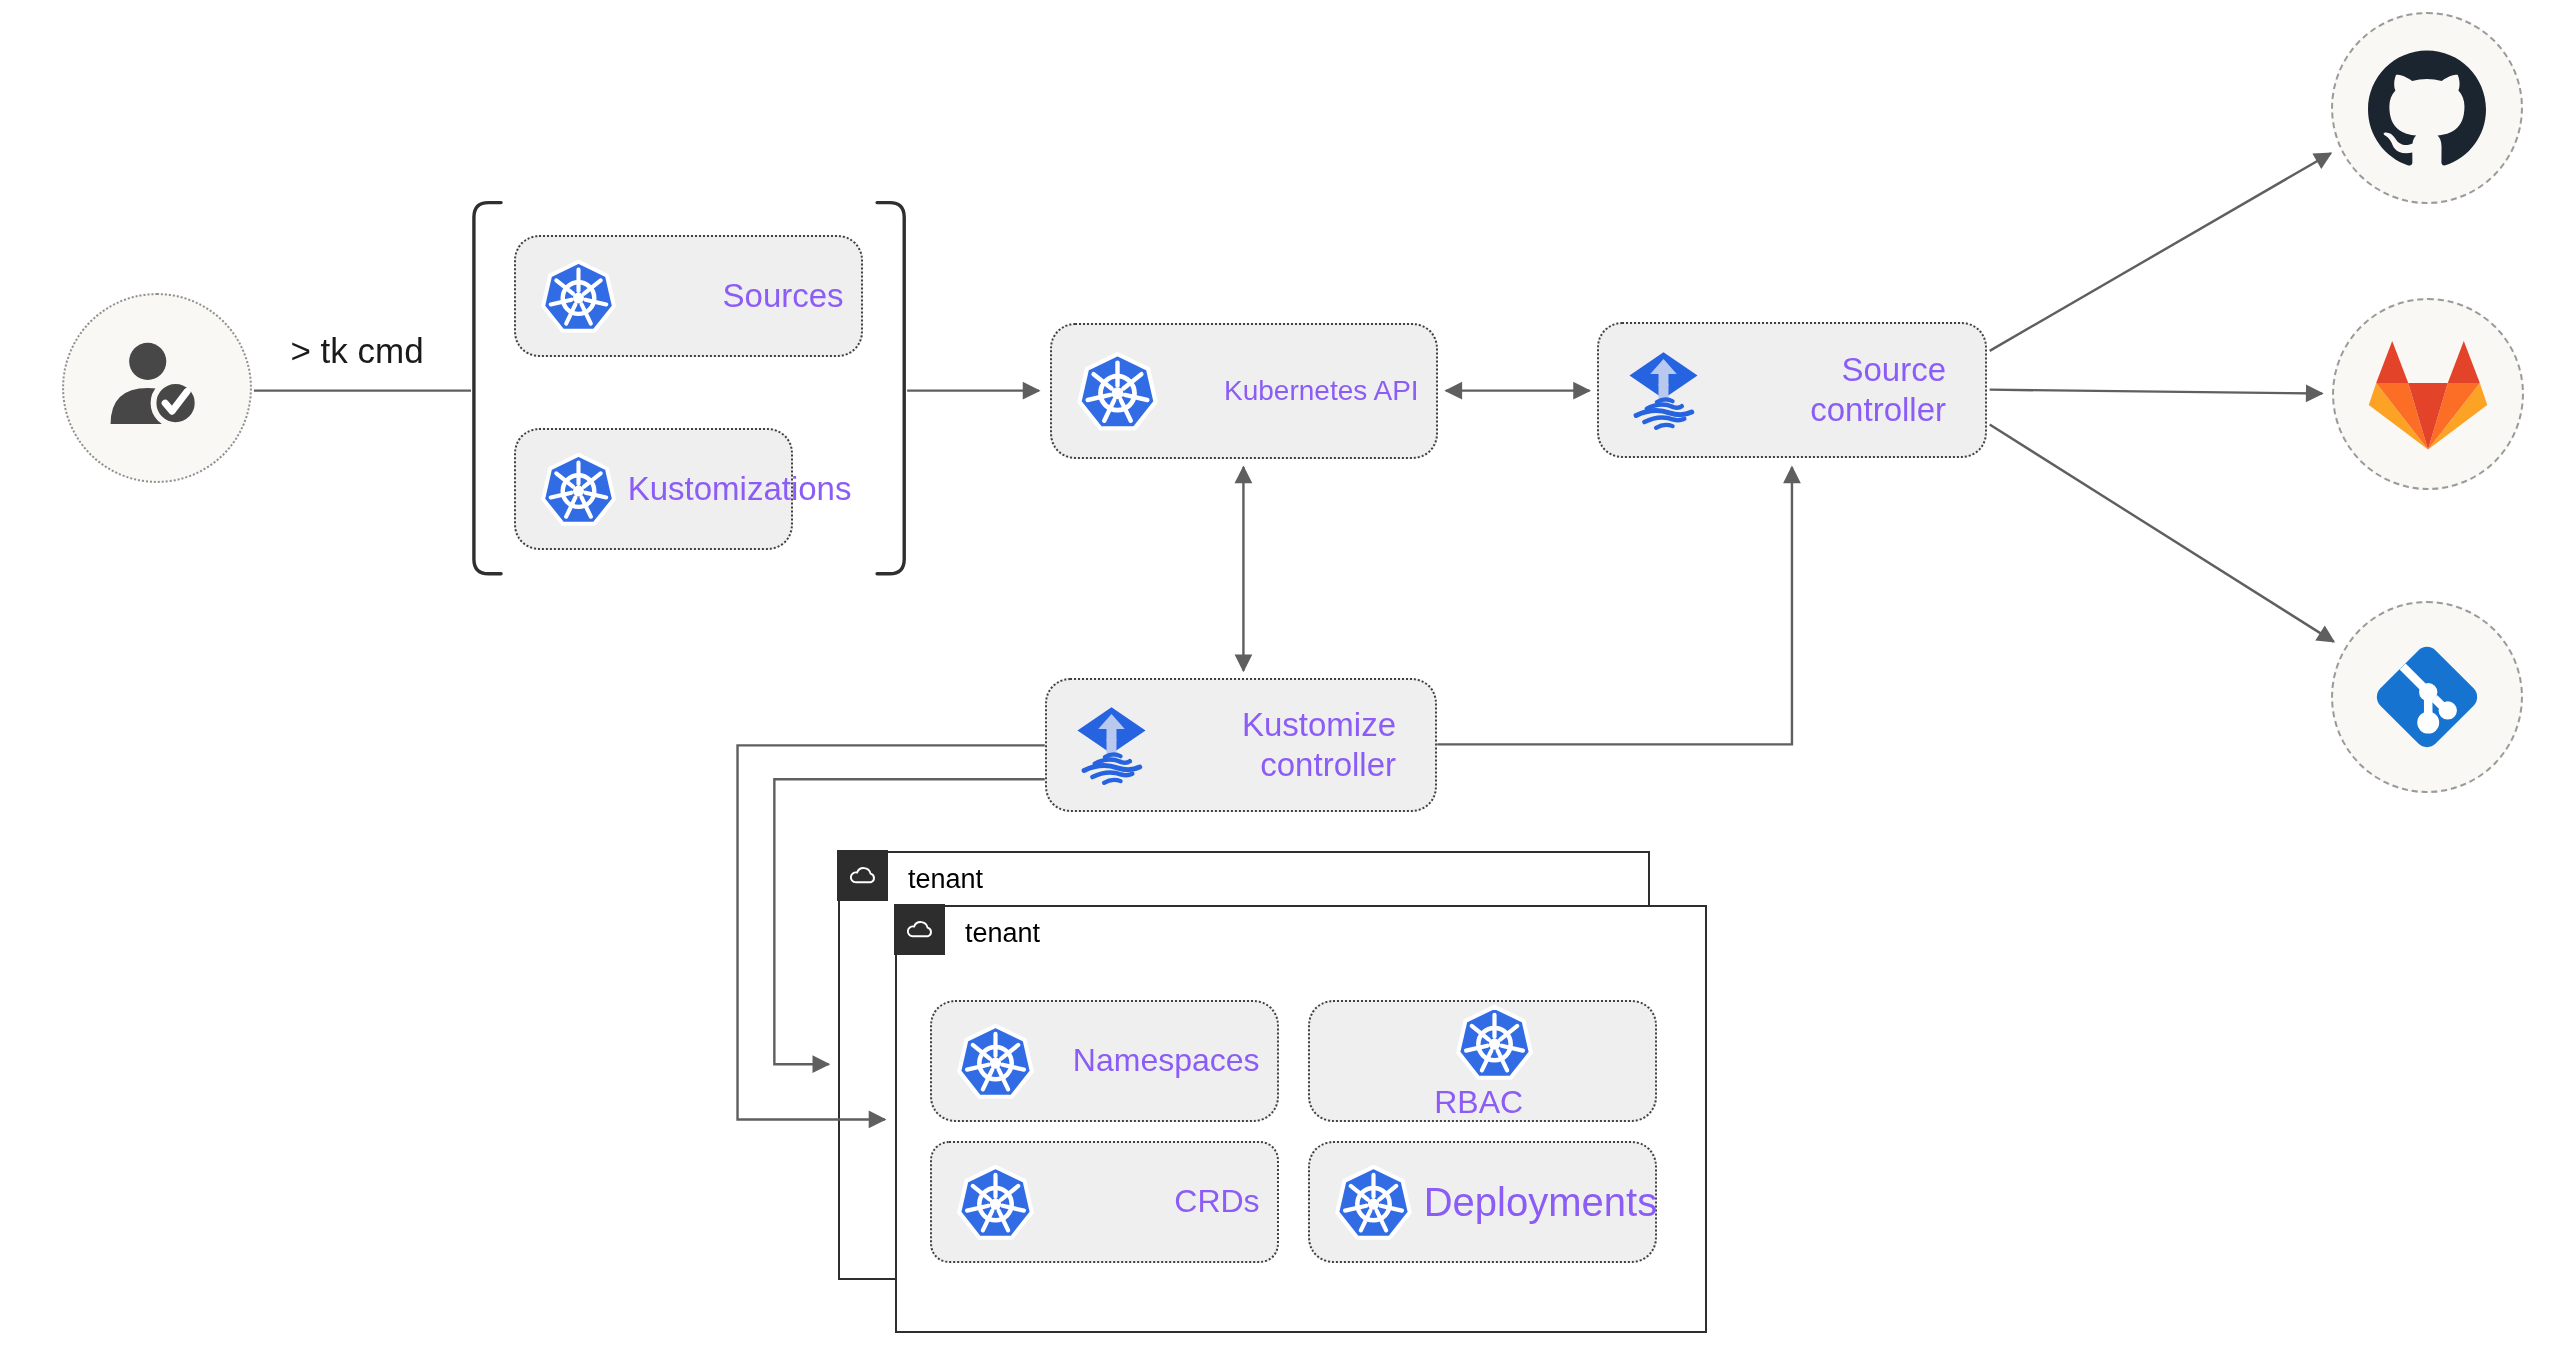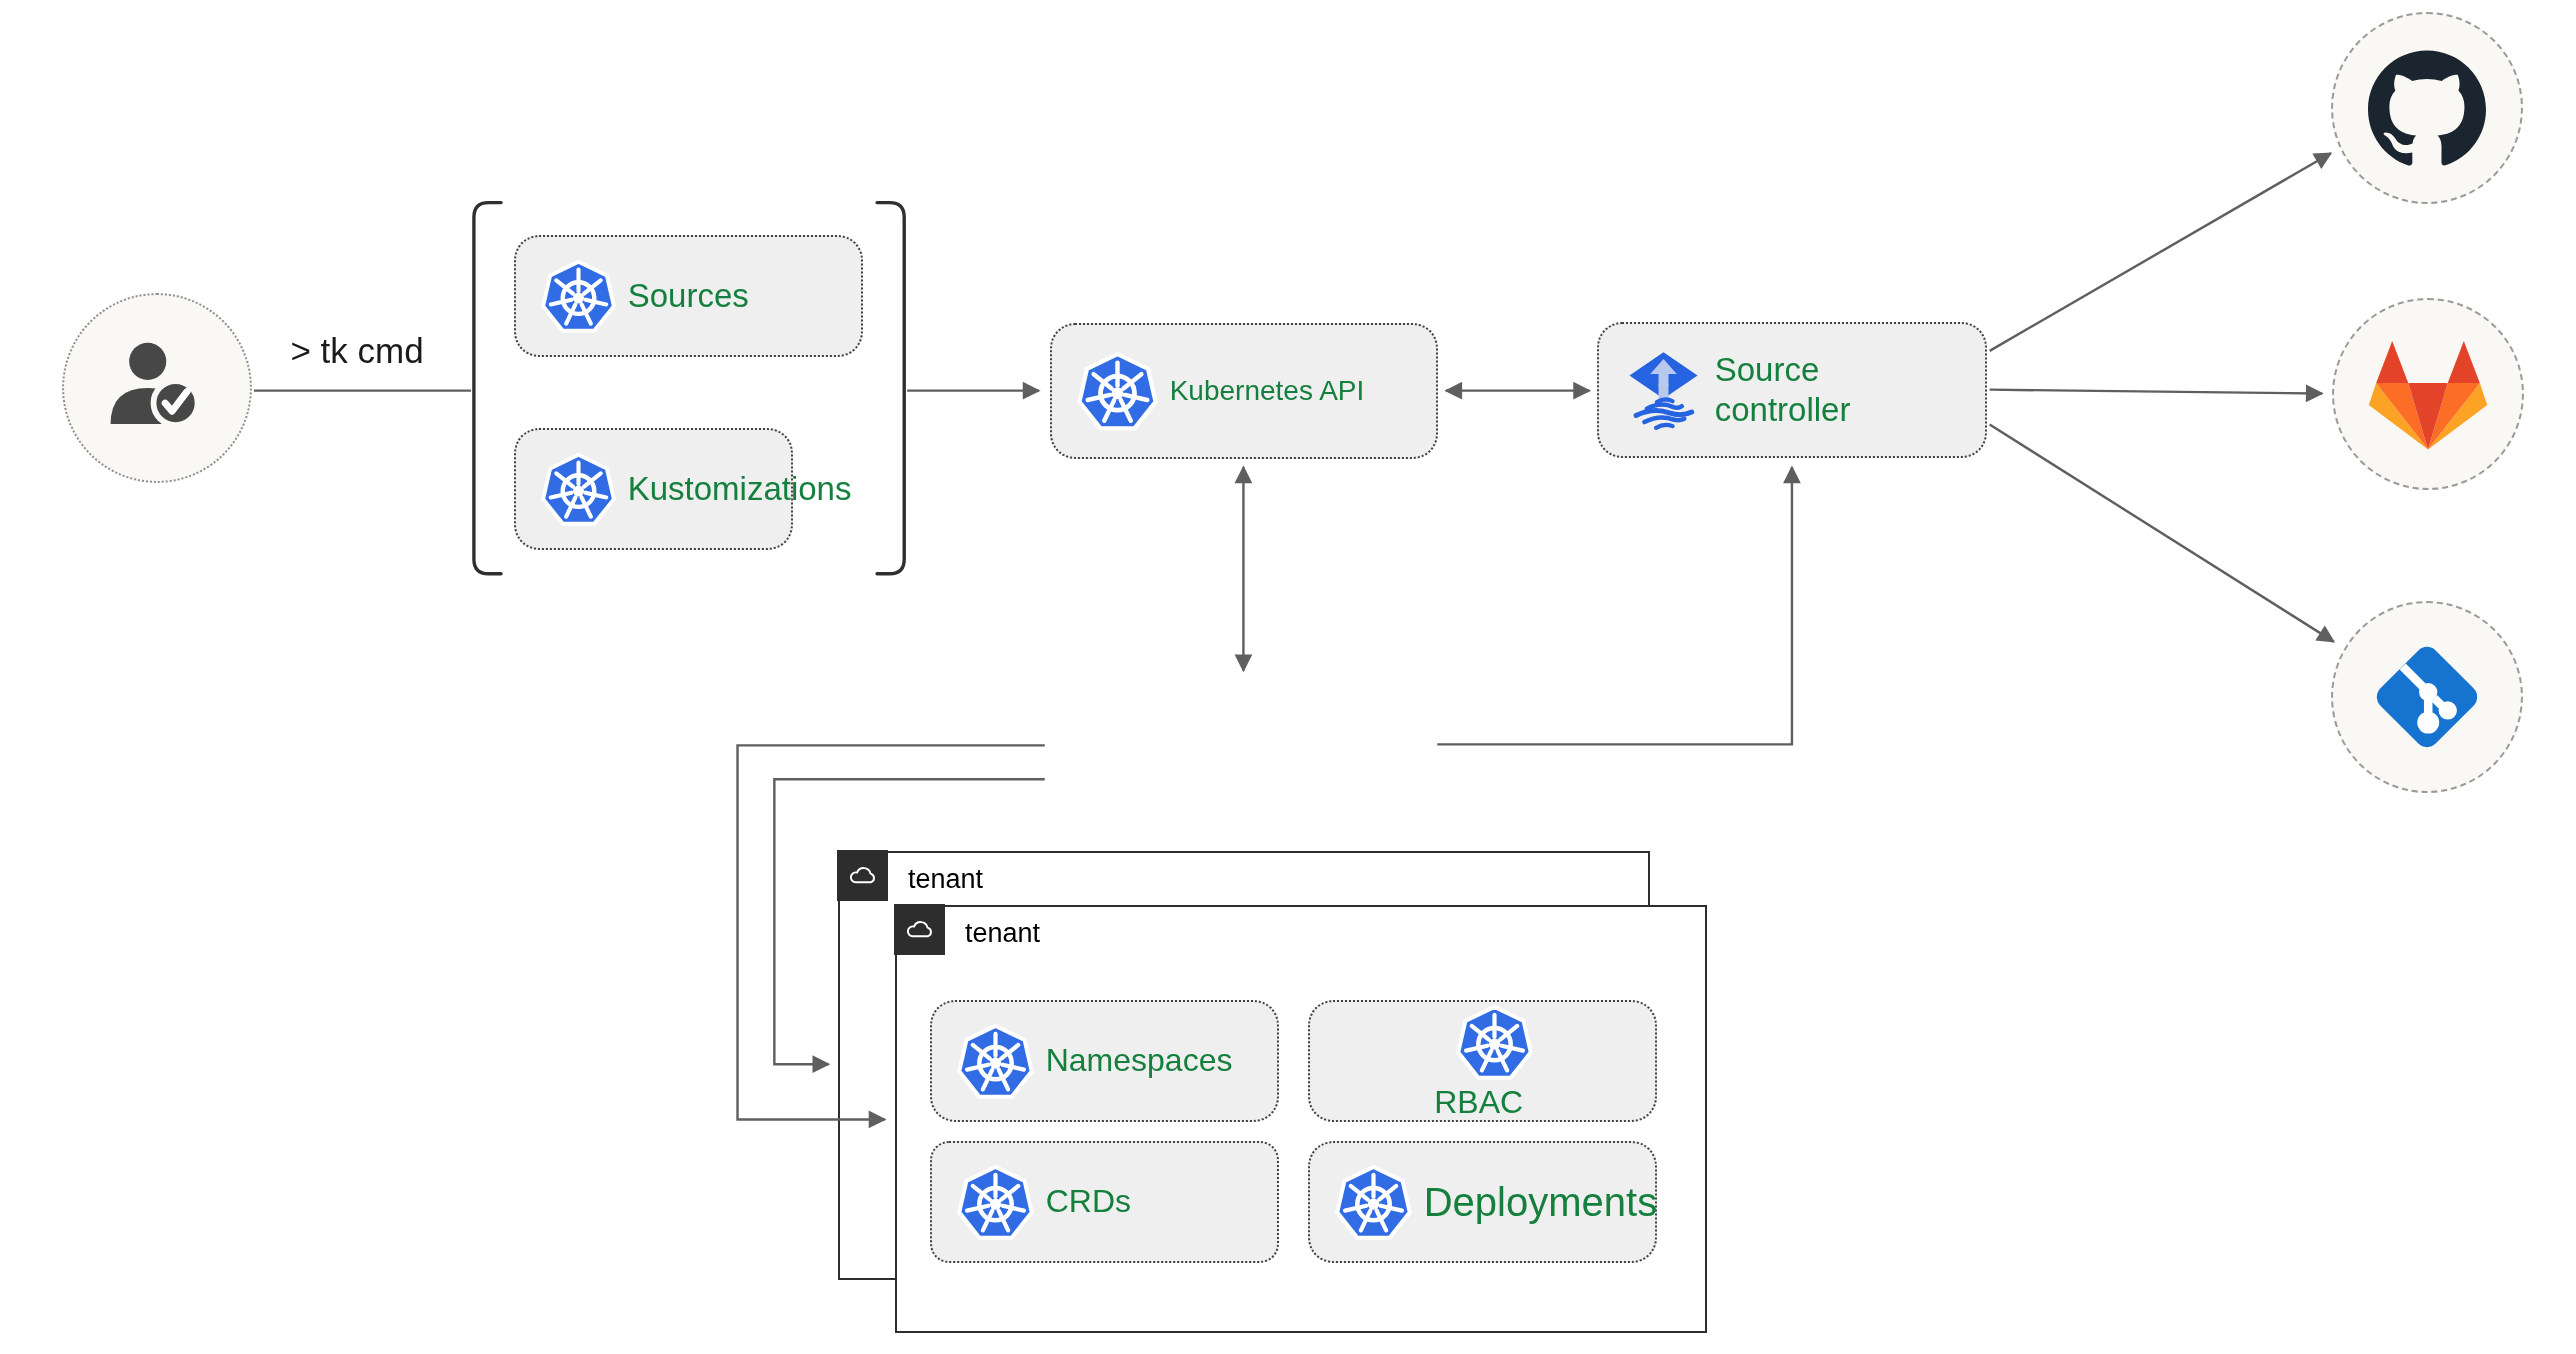--- a/index.html
+++ b/index.html
@@ -7,21 +7,21 @@
     position:relative;width:2576px;height:1355px;background:#ffffff;overflow:hidden;
     font-family:"Liberation Sans",sans-serif;
   }
   
   .node{
     position:absolute;display:flex;align-items:center;box-sizing:border-box;
     background:#efefef;border:2.9px dotted #404040;border-radius:25px;
   }
   .node .nicon{flex:0 0 auto;margin-left:23px;display:flex;align-items:center;}
   .node .nlabel{
-    flex:1 1 auto;text-align:left;font-size:33px;color:#15803d;
+    flex:1 1 auto;text-align:right;font-size:33px;color:#8b5cf6;
     line-height:1.22;padding:0 17.4px 0 9.7px;
   }
   
   .circle{
     position:absolute;box-sizing:border-box;border-radius:50%;
     background:#faf8f4;display:flex;align-items:center;justify-content:center;
   }
   .dotted-circle{border:2.9px dotted #8f8f8d;}
   .dashed-circle{border:2.9px dashed #9a9a98;}
   .cmd-label{
@@ -119,20 +119,28 @@
 
   <div class="node" style="left:1597px;top:322px;width:390px;height:136px;">
     <span class="nicon">
       <svg width="83" height="83" viewBox="0 0 100 100">
           <use href="#flux-logo"></use>
         </svg>
     </span>
     <span class="nlabel" style="padding-right:39px;">Source controller</span>
   </div>
 
+  <div class="node" style="left:1045px;top:678px;width:392px;height:134px;">
+    <span class="nicon">
+      <svg width="83" height="83" viewBox="0 0 100 100">
+          <use href="#flux-logo"></use>
+        </svg>
+    </span>
+    <span class="nlabel" style="padding-right:39px;">Kustomize controller</span>
+  </div>
 
   <div class="tenant z1" style="left:838px;top:851px;width:812px;height:429px;">
     <div class="tenant-badge">
       <svg width="32" height="25" viewBox="0 0 40 30">
         <path d="M11,23.5 a6.2,6.2 0 1 1 1.6,-12.2 a8.8,8.8 0 0 1 16.8,1.4 a5.6,5.6 0 0 1 0.4,10.8 Z" fill="none" stroke="#ffffff" stroke-width="2.4" stroke-linejoin="round"></path>
       </svg>
     </div>
     <span class="tenant-label">tenant</span>
   </div>
 

